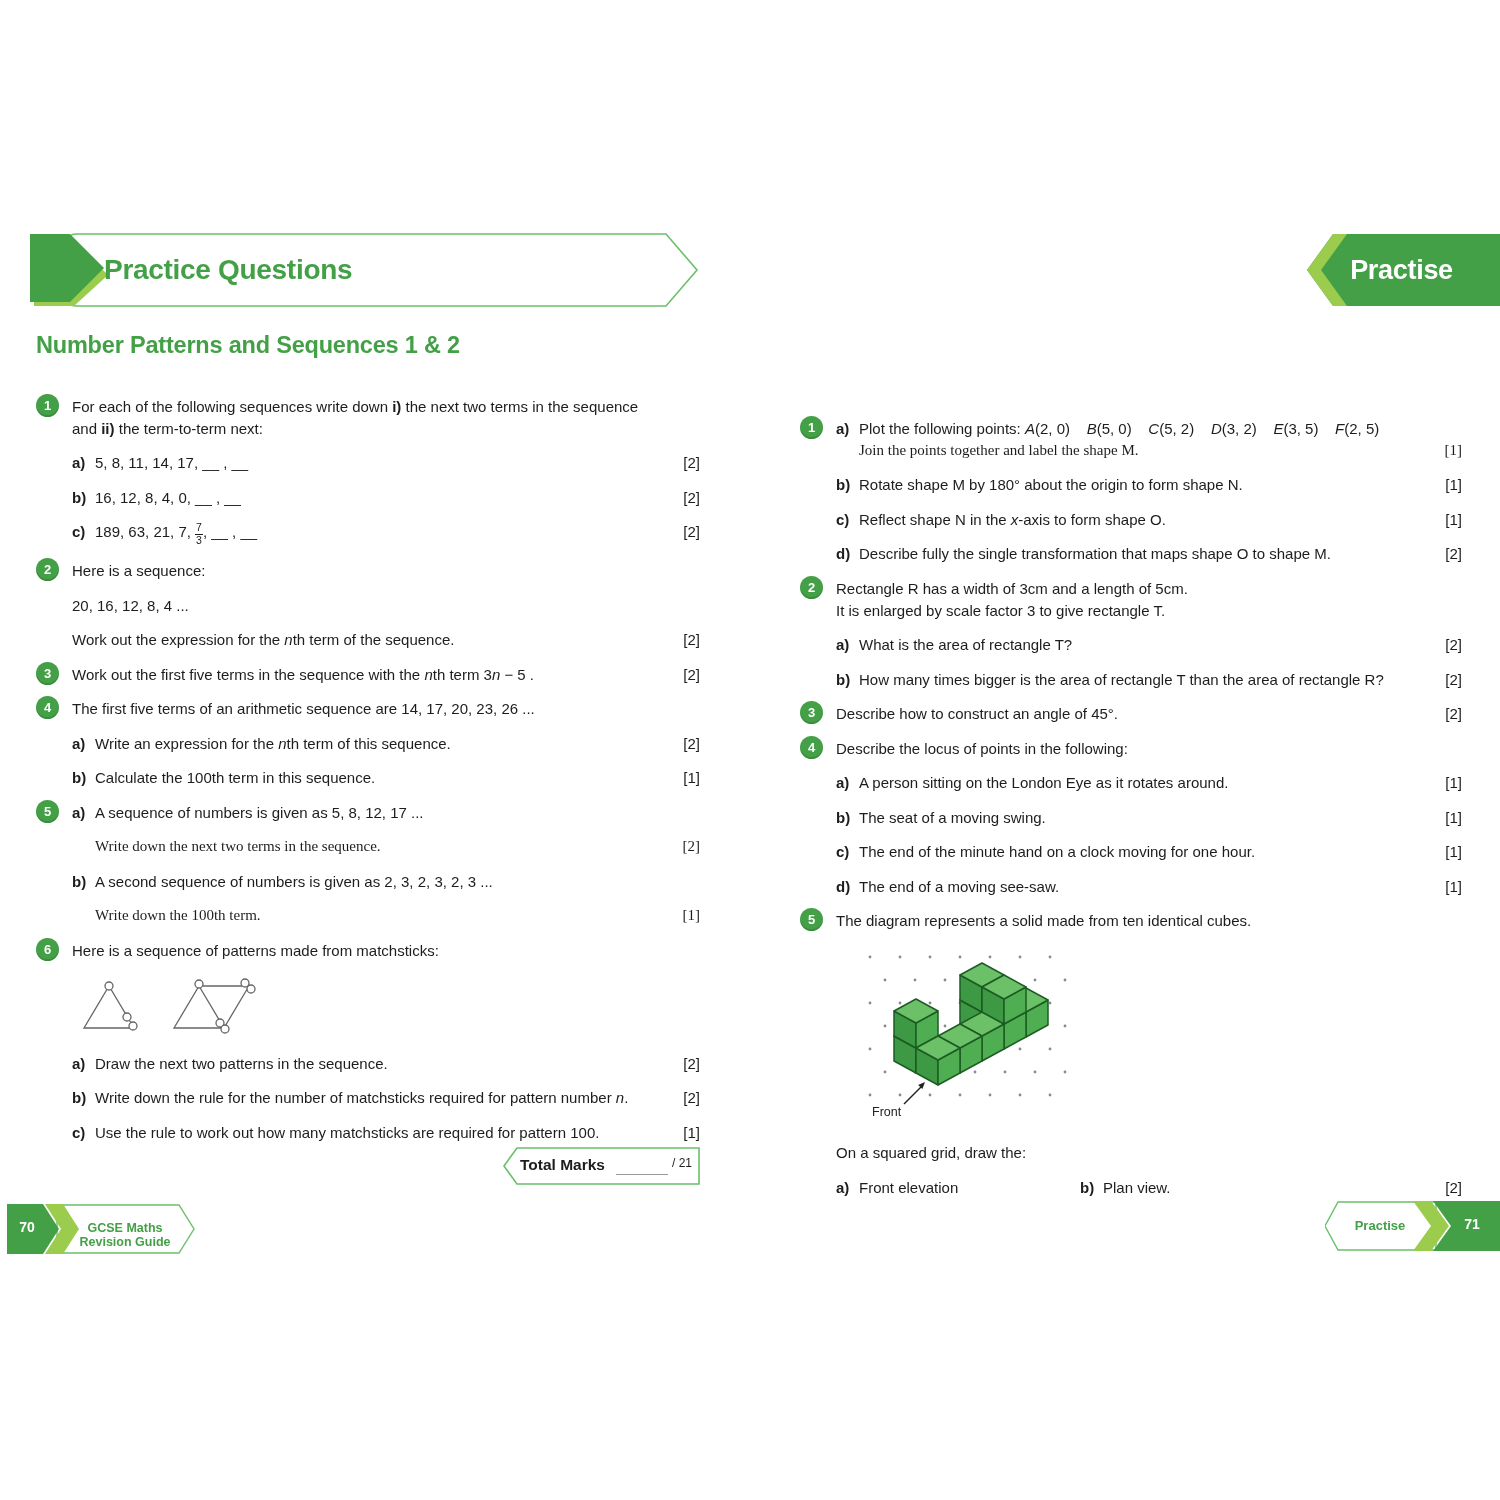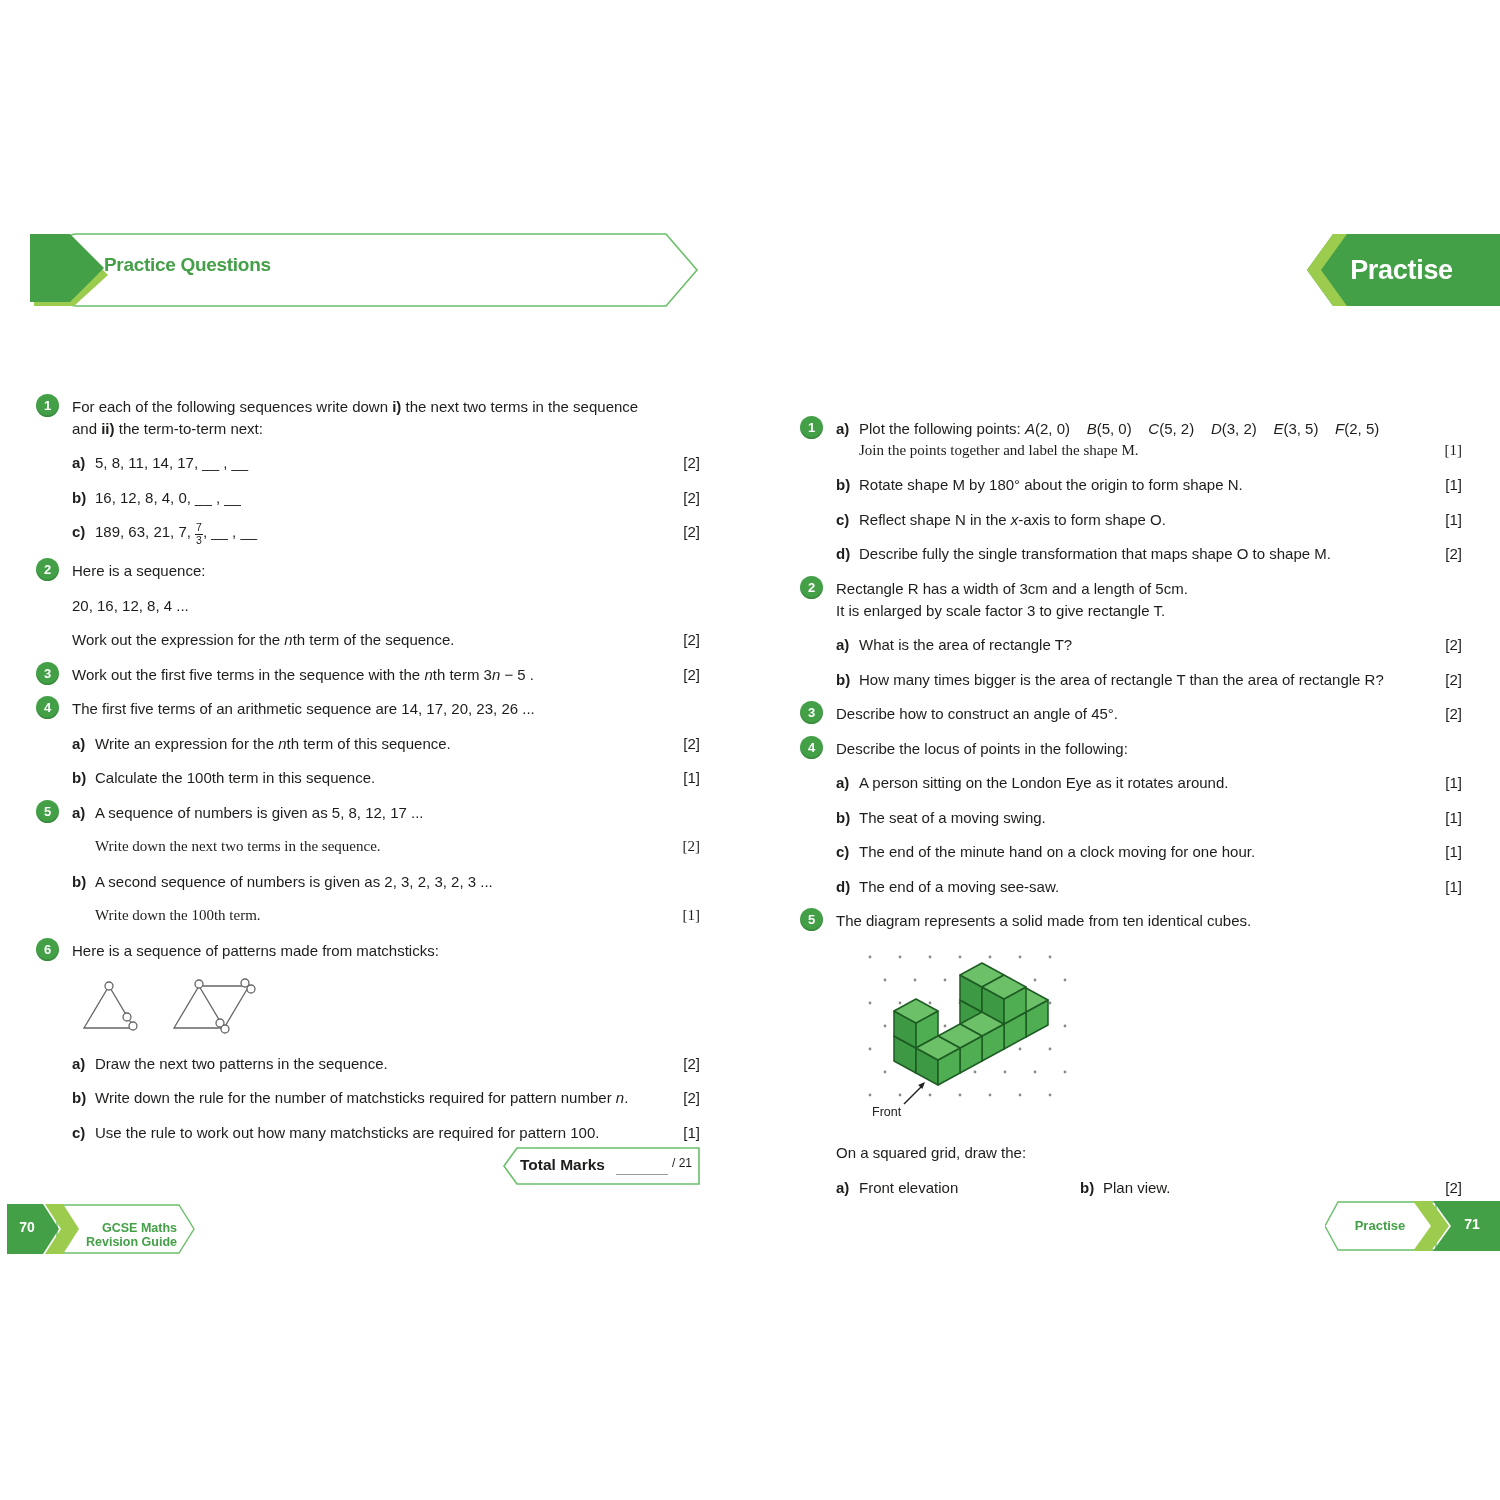--- a/index.html
+++ b/index.html
@@ -3,21 +3,21 @@
 <meta charset="utf-8">
 <style>
   html,body{margin:0;padding:0;background:#fff;}
   #canvas{position:relative;width:1500px;height:1500px;background:#ffffff;overflow:hidden;
           font-family:"Liberation Sans",sans-serif;color:#1d1d1b;}
   
   .banner{position:absolute;}
   .banner svg{position:absolute;left:0;top:0;}
   .banner .ttl{position:absolute;font-weight:bold;letter-spacing:-0.3px;}
   #banner-left{left:30px;top:232px;width:672px;height:76px;}
-  #banner-left .ttl{left:74px;top:22px;font-size:19px;color:var(--green);}
+  #banner-left .ttl{left:74px;top:22px;font-size:28px;color:var(--green);}
   #banner-right{left:1303px;top:232px;width:197px;height:76px;}
   #banner-right .ttl{left:0;top:23px;width:197px;text-align:center;font-size:27px;color:#fff;}
   
   .section-title{position:absolute;font-size:23.5px;font-weight:bold;color:var(--green);line-height:30px;letter-spacing:-0.2px;}
   #title-left{left:36px;top:330px;width:680px;}
   #title-right{left:800px;top:328px;width:680px;}
   
   .rows{position:absolute;font-size:15px;}
   #left-rows{left:36px;top:382px;width:664px;}
   #right-rows{left:800px;top:404px;width:662px;}
@@ -38,21 +38,21 @@
   #total-marks{position:absolute;left:488px;top:1146px;width:214px;height:40px;}
   #total-marks svg{position:absolute;left:0;top:0;}
   #total-marks .tm-label{position:absolute;left:32px;top:10px;font-size:15.5px;font-weight:bold;}
   #total-marks .tm-line{position:absolute;left:128px;top:28px;width:52px;border-bottom:1.5px solid #9a9a9a;}
   #total-marks .tm-score{position:absolute;left:184px;top:10px;font-size:12px;}
   
   .footer{position:absolute;height:50px;}
   .footer svg{position:absolute;left:0;top:0;}
   #footer-left{left:7px;top:1204px;width:200px;}
   #footer-left .pgnum{position:absolute;left:0px;top:15px;width:40px;text-align:center;color:#fff;font-weight:bold;font-size:14px;}
-  #footer-left .flabel{position:absolute;left:54px;top:17px;width:116px;text-align:right;color:var(--green);font-weight:bold;font-size:12.5px;}
+  #footer-left .flabel{position:absolute;left:60px;top:17px;width:116px;text-align:center;color:var(--green);font-weight:bold;font-size:12.5px;}
   #footer-right{left:1325px;top:1201px;width:175px;}
   #footer-right .flabel{position:absolute;left:13px;top:17px;width:84px;text-align:center;color:var(--green);font-weight:bold;font-size:13px;}
   #footer-right .pgnum{position:absolute;left:119px;top:15px;width:56px;text-align:center;color:#fff;font-weight:bold;font-size:14px;}
 </style>
 </head>
 <body>
 
 <div id="canvas">
 
   <div class="banner" id="banner-left">
@@ -66,20 +66,21 @@
 
   <div class="banner" id="banner-right">
     <svg width="197" height="76" viewBox="0 0 197 76">
       <polygon points="30,2 197,2 197,74 30,74 4,38" fill="#43a047"></polygon>
       <polygon points="30,2 52,2 26,38 52,74 30,74 4,38" fill="#9ccc4e"></polygon>
       <polygon points="44,2 197,2 197,74 44,74 18,38" fill="#43a047"></polygon>
     </svg>
     <div class="ttl">Practise</div>
   </div>
 
+  <div class="section-title" id="title-left">Number Patterns and Sequences 1 &amp; 2</div>
   <div class="section-title" id="title-right">
   </div>
 
   <div class="rows" id="left-rows">
       <div class="row"><span class="badge">1</span><span>For each of the following sequences write down </span><span style="font-weight: bold;">i)</span><span> the next two terms in the sequence</span></div>
       <div class="row tight"><span>and </span><span style="font-weight: bold;">ii)</span><span> the term-to-term next:</span></div>
       <div class="row"><span class="qlabel">a)</span><span>5, 8, 11, 14, 17, __ , __</span><span class="marks">[2]</span></div>
       <div class="row"><span class="qlabel">b)</span><span>16, 12, 8, 4, 0, __ , __</span><span class="marks">[2]</span></div>
       <div class="row"><span class="qlabel">c)</span><span>189, 63, 21, 7, </span><span class="frac"><span class="num">7</span><span class="den">3</span></span><span>, __ , __</span><span class="marks">[2]</span></div>
       <div class="row"><span class="badge">2</span><span>Here is a sequence:</span></div>

